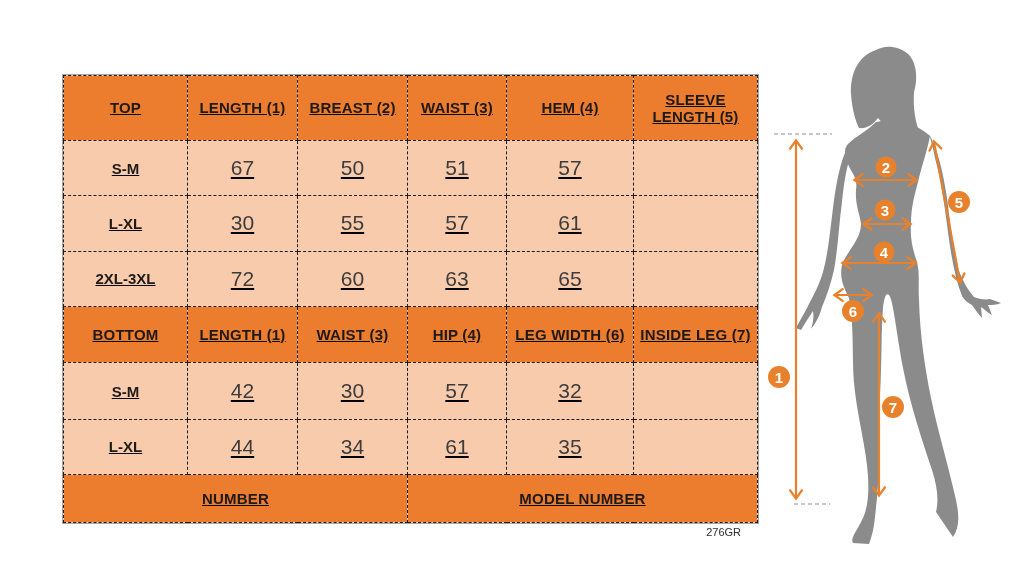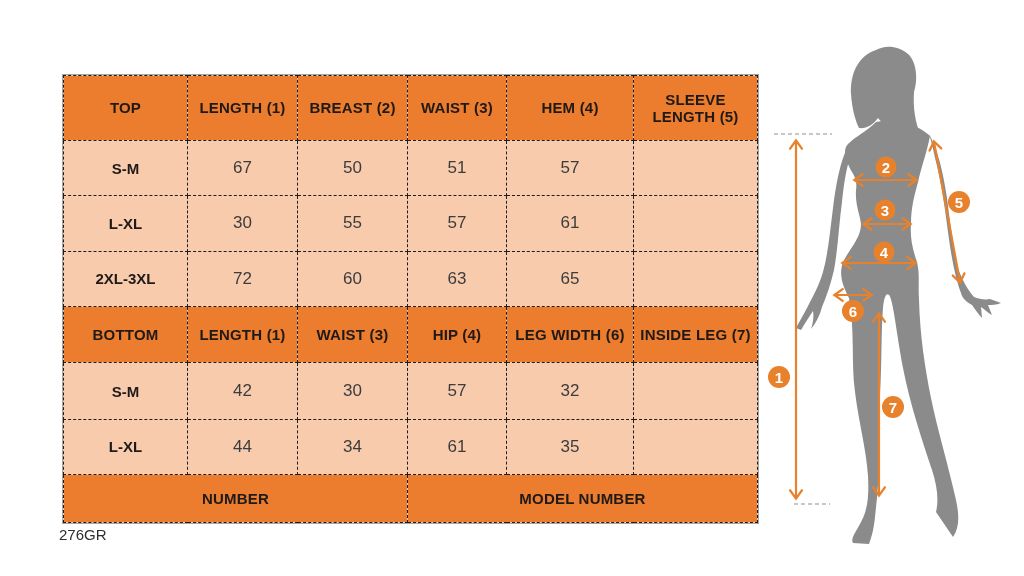--- a/index.html
+++ b/index.html
@@ -7,42 +7,43 @@
   body{font-family:"Liberation Sans","DejaVu Sans",sans-serif;}
   .page{position:relative;width:1024px;height:576px;background:#ffffff;overflow:hidden;}
 
   
   table.size-chart{
     position:absolute;left:63px;top:75px;
     width:694px;height:448px;
     border-collapse:collapse;table-layout:fixed;
     background:#F8CBAD;
     box-shadow:0 0 0 1px rgba(90,90,90,.55);
+    text-decoration:underline;
   }
   table.size-chart th, table.size-chart td{
     border:1.6px dashed #1d1d1d;
     text-align:center;vertical-align:middle;
     padding:0 4px;overflow:hidden;
   }
   table.size-chart th{
     background:#EC7C2E;
     color:#1f1a17;font-weight:bold;font-size:15px;line-height:1.15;
     letter-spacing:.2px;
   }
   table.size-chart td{
     background:#F8CBAD;
-    color:#3c3c3c;font-size:17px;
+    color:#3c3c3c;font-size:21px;
     font-feature-settings:"onum" 1;
   }
   table.size-chart td.row-label{
     font-weight:bold;color:#1f1a17;font-size:15px;
   }
   .footnote{
-    position:absolute;left:59px;top:526px;width:694px;
-    font-size:15px;color:#2e2e2e;
+    position:absolute;left:47px;top:526px;width:694px;
+    text-align:right;font-size:11px;color:#2e2e2e;
   }
 
   
   .figure-panel{position:absolute;left:765px;top:20px;width:259px;height:556px;}
   .figure-panel svg{display:block;width:100%;height:100%;}
 </style>
 </head>
 <body>
 
 <div class="page">

